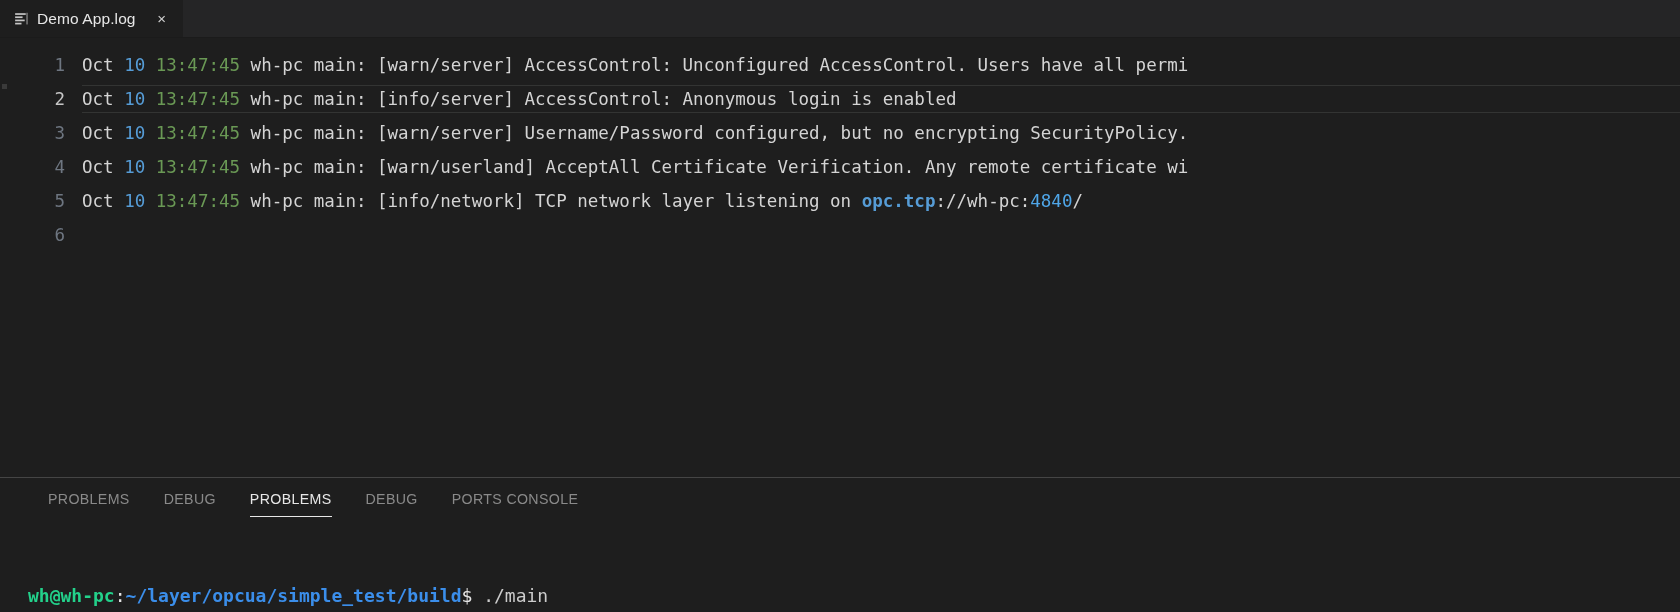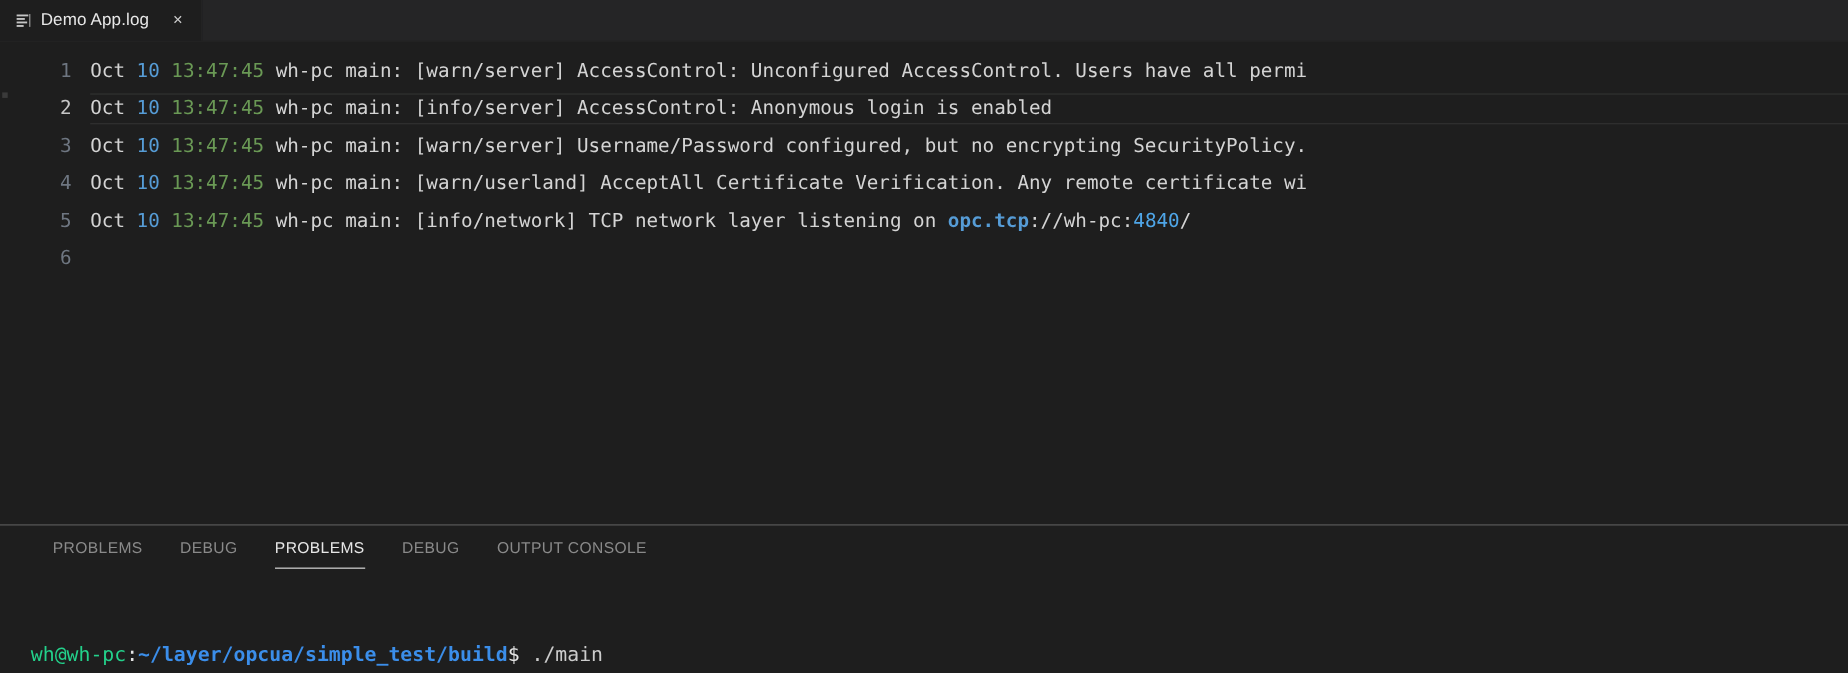--- a/index.html
+++ b/index.html
@@ -185,21 +185,21 @@
   .terminal-body {
     flex: 1 1 auto;
     padding: 8px 0 0 28px;
     font-family: "DejaVu Sans Mono", "Liberation Mono", monospace;
     font-size: 18px;
     line-height: 27px;
     color: #cccccc;
     white-space: pre;
     overflow: hidden;
   }
-  .term-user { color: #23d18b; font-weight: normal; }
+  .term-user { color: #23d18b; font-weight: bold; }
   .term-colon { color: #e5e5e5; }
   .term-path { color: #3b8eea; font-weight: bold; }
   .term-prompt { color: #e5e5e5; }
   .term-cmd { color: #cccccc; }
 </style>
 </head>
 <body>
 
 <div id="app">
 
@@ -234,21 +234,21 @@
           <div class="panel-tab">
             <span>DEBUG</span>
           </div>
           <div class="panel-tab active">
             <span>PROBLEMS</span>
           </div>
           <div class="panel-tab">
             <span>DEBUG</span>
           </div>
           <div class="panel-tab">
-            <span>OUTPUT CONSOLE</span>
+            <span>PORTS CONSOLE</span>
           </div>
         </div>
     </div>
 
     <div class="terminal-body">
       <div class="term-line"><span class="term-user">wh@wh-pc</span><span class="term-colon">:</span><span class="term-path">~/layer/opcua/simple_test/build</span><span class="term-prompt">$ </span><span class="term-cmd">./main</span></div>
       
     </div>
   </div>
 

